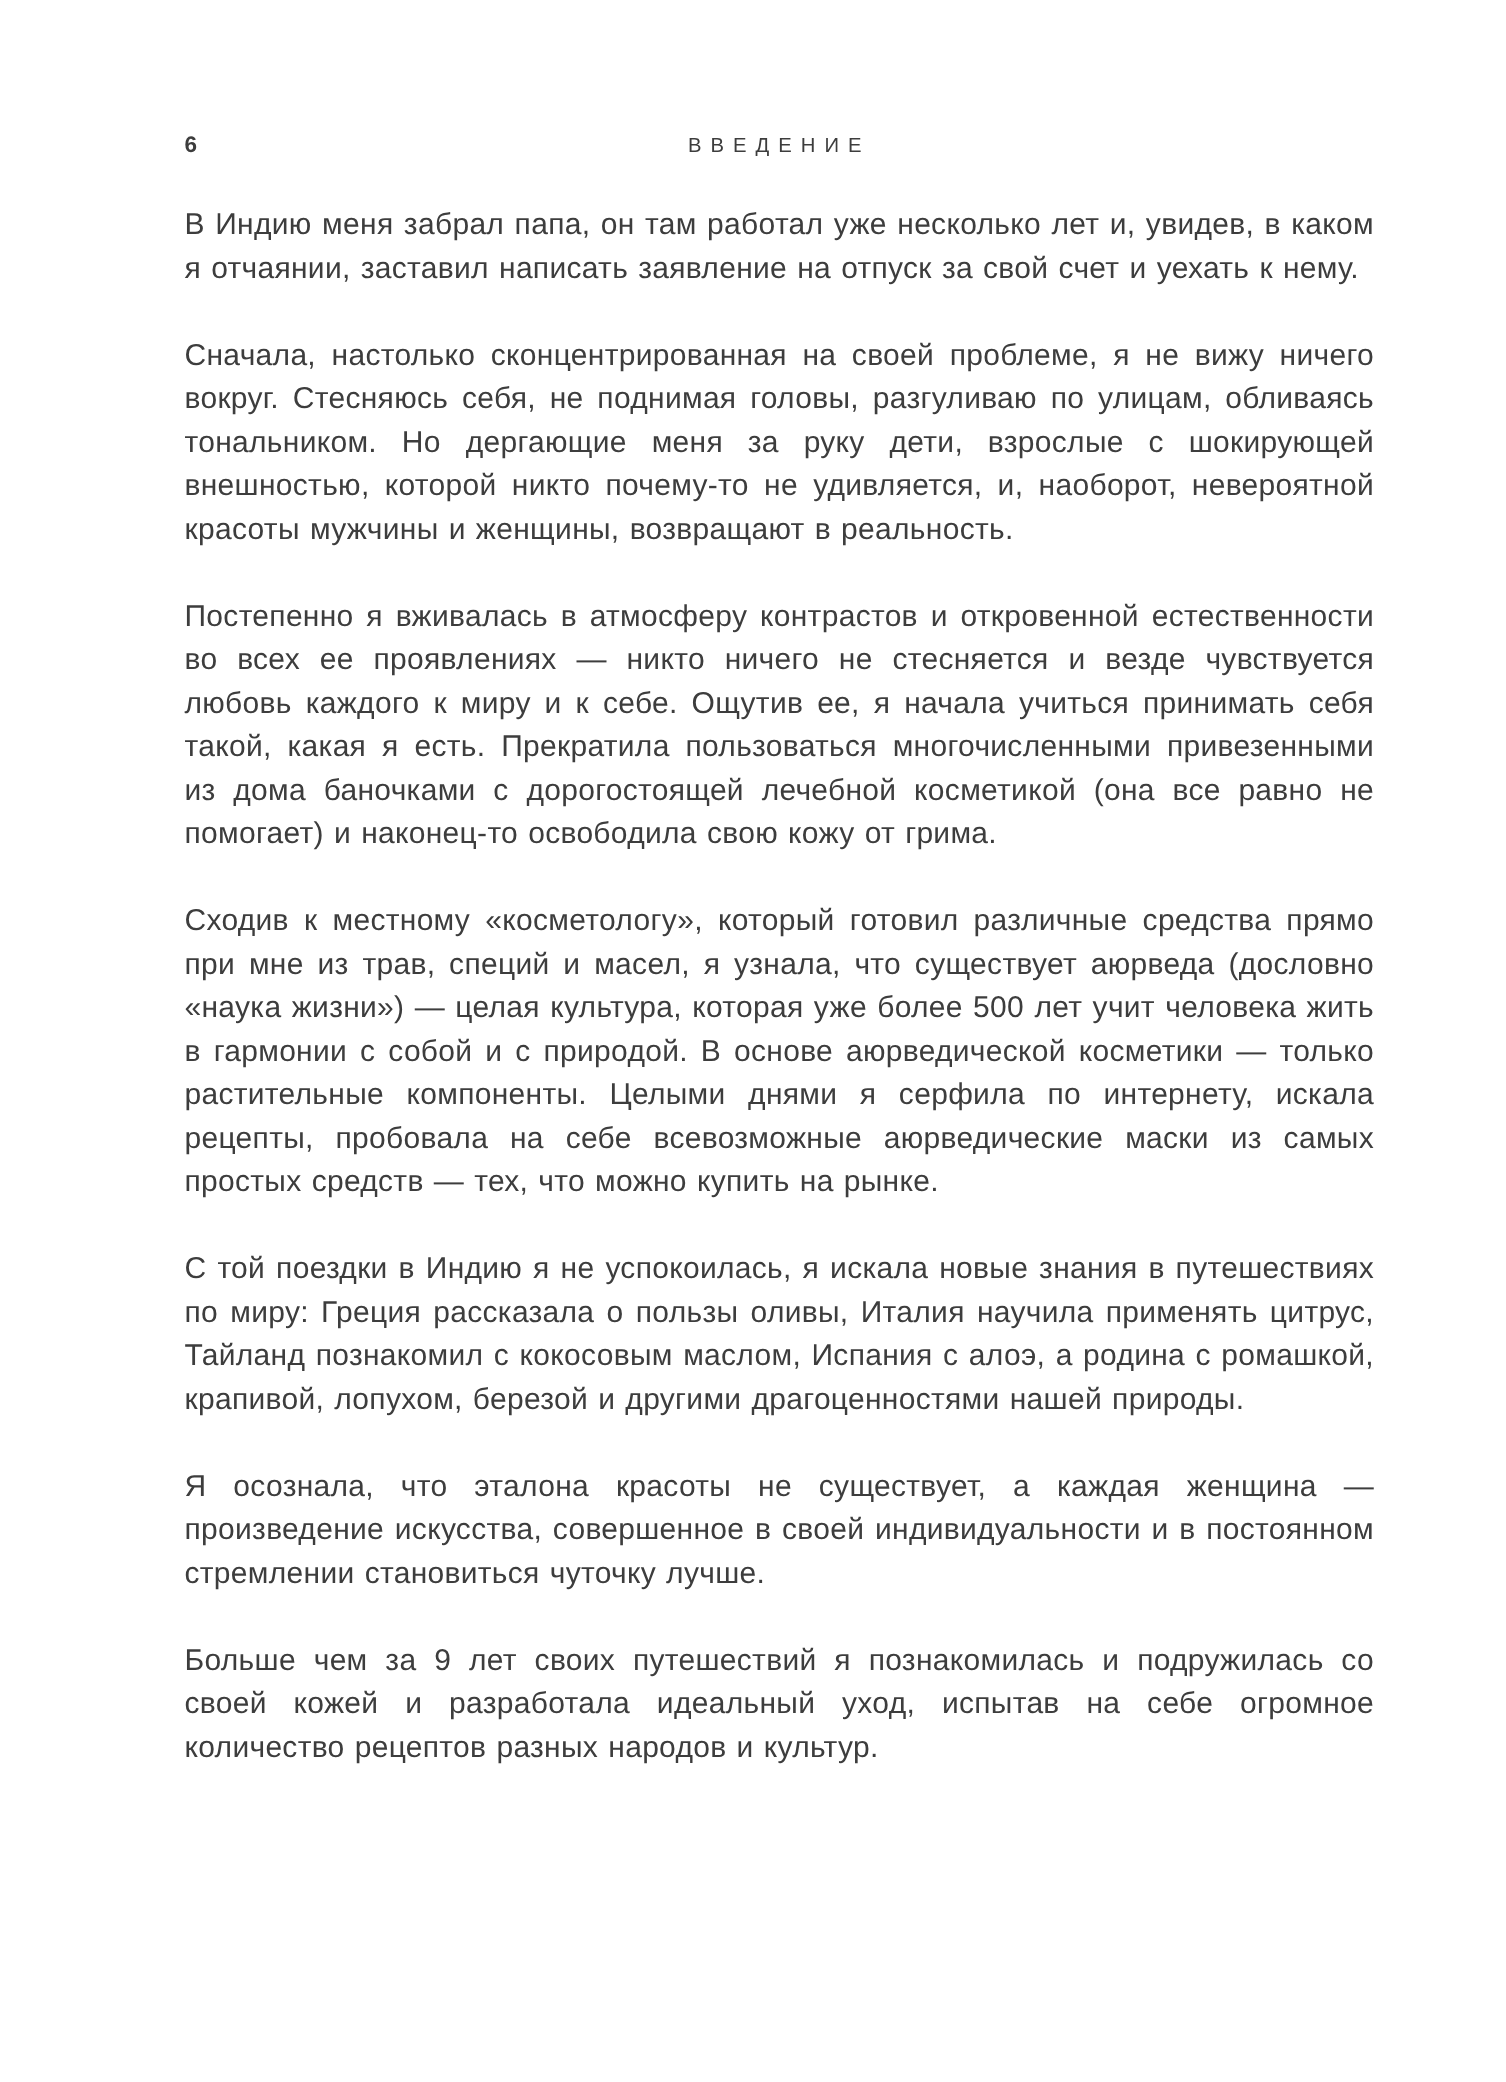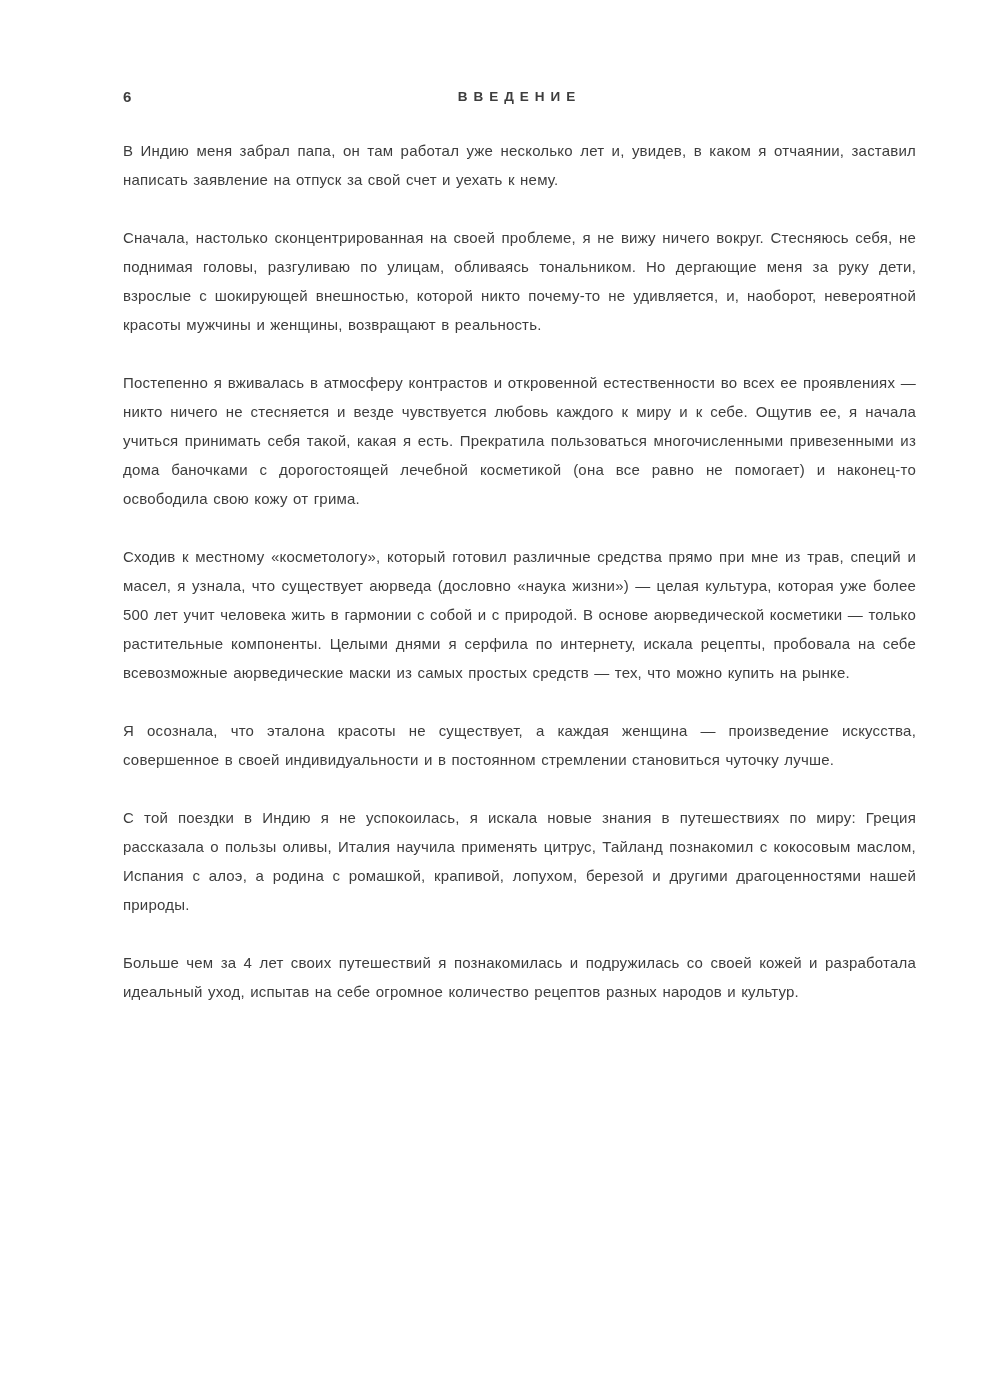--- a/index.html
+++ b/index.html
@@ -32,44 +32,44 @@
     letter-spacing: 1px;
     color: #3d3d3d;
   }
   .running-title {
     position: absolute;
     left: 0;
     right: 0;
     top: 1px;
     text-align: center;
     font-size: 13.5px;
-    font-weight: 700;
+    font-weight: 400;
     letter-spacing: 6px;
     color: #3d3d3d;
   }
   .body-text p {
     margin: 0 0 29px 0;
-    font-size: 15px;
+    font-size: 20px;
     line-height: 29px;
     text-align: justify;
     letter-spacing: 0.2px;
     word-spacing: 1px;
     color: #3d3d3d;
   }
 </style>
 </head>
 <body>
 
 <div class="page">
   <header class="page-header">
     <span class="page-number">6</span>
     <span class="running-title">ВВЕДЕНИЕ</span>
   </header>
   <main class="body-text">
     <p>В Индию меня забрал папа, он там работал уже несколько лет и, увидев, в каком я отчаянии, заставил написать заявление на отпуск за свой счет и уехать к нему.</p>
     <p>Сначала, настолько сконцентрированная на своей проблеме, я не вижу ничего вокруг. Стесняюсь себя, не поднимая головы, разгуливаю по улицам, обливаясь тональником. Но дергающие меня за руку дети, взрослые с шокирующей внешностью, которой никто почему-то не удивляется, и, наоборот, невероятной красоты мужчины и женщины, возвращают в реальность.</p>
     <p>Постепенно я вживалась в атмосферу контрастов и откровенной естественности во всех ее проявлениях — никто ничего не стесняется и везде чувствуется любовь каждого к миру и к себе. Ощутив ее, я начала учиться принимать себя такой, какая я есть. Прекратила пользоваться многочисленными привезенными из дома баночками с дорогостоящей лечебной косметикой (она все равно не помогает) и наконец-то освободила свою кожу от грима.</p>
     <p>Сходив к местному «косметологу», который готовил различные средства прямо при мне из трав, специй и масел, я узнала, что существует аюрведа (дословно «наука жизни») — целая культура, которая уже более 500 лет учит человека жить в гармонии с собой и с природой. В основе аюрведической косметики — только растительные компоненты. Целыми днями я серфила по интернету, искала рецепты, пробовала на себе всевозможные аюрведические маски из самых простых средств — тех, что можно купить на рынке.</p>
+    <p>С той поездки в Индию я не успокоилась, я искала новые знания в путешествиях по миру: Греция рассказала о пользы оливы, Италия научила применять цитрус, Тайланд познакомил с кокосовым маслом, Испания с алоэ, а родина с ромашкой, крапивой, лопухом, березой и другими драгоценностями нашей природы.</p>
     <p>Я осознала, что эталона красоты не существует, а каждая женщина — произведение искусства, совершенное в своей индивидуальности и в постоянном стремлении становиться чуточку лучше.</p>
-    <p>С той поездки в Индию я не успокоилась, я искала новые знания в путешествиях по миру: Греция рассказала о пользы оливы, Италия научила применять цитрус, Тайланд познакомил с кокосовым маслом, Испания с алоэ, а родина с ромашкой, крапивой, лопухом, березой и другими драгоценностями нашей природы.</p>
-    <p>Больше чем за 4 лет своих путешествий я познакомилась и подружилась со своей кожей и разработала идеальный уход, испытав на себе огромное количество рецептов разных народов и культур.</p>
+    <p>Больше чем за 9 лет своих путешествий я познакомилась и подружилась со своей кожей и разработала идеальный уход, испытав на себе огромное количество рецептов разных народов и культур.</p>
   </main>
 </div>
 
 </body></html>

